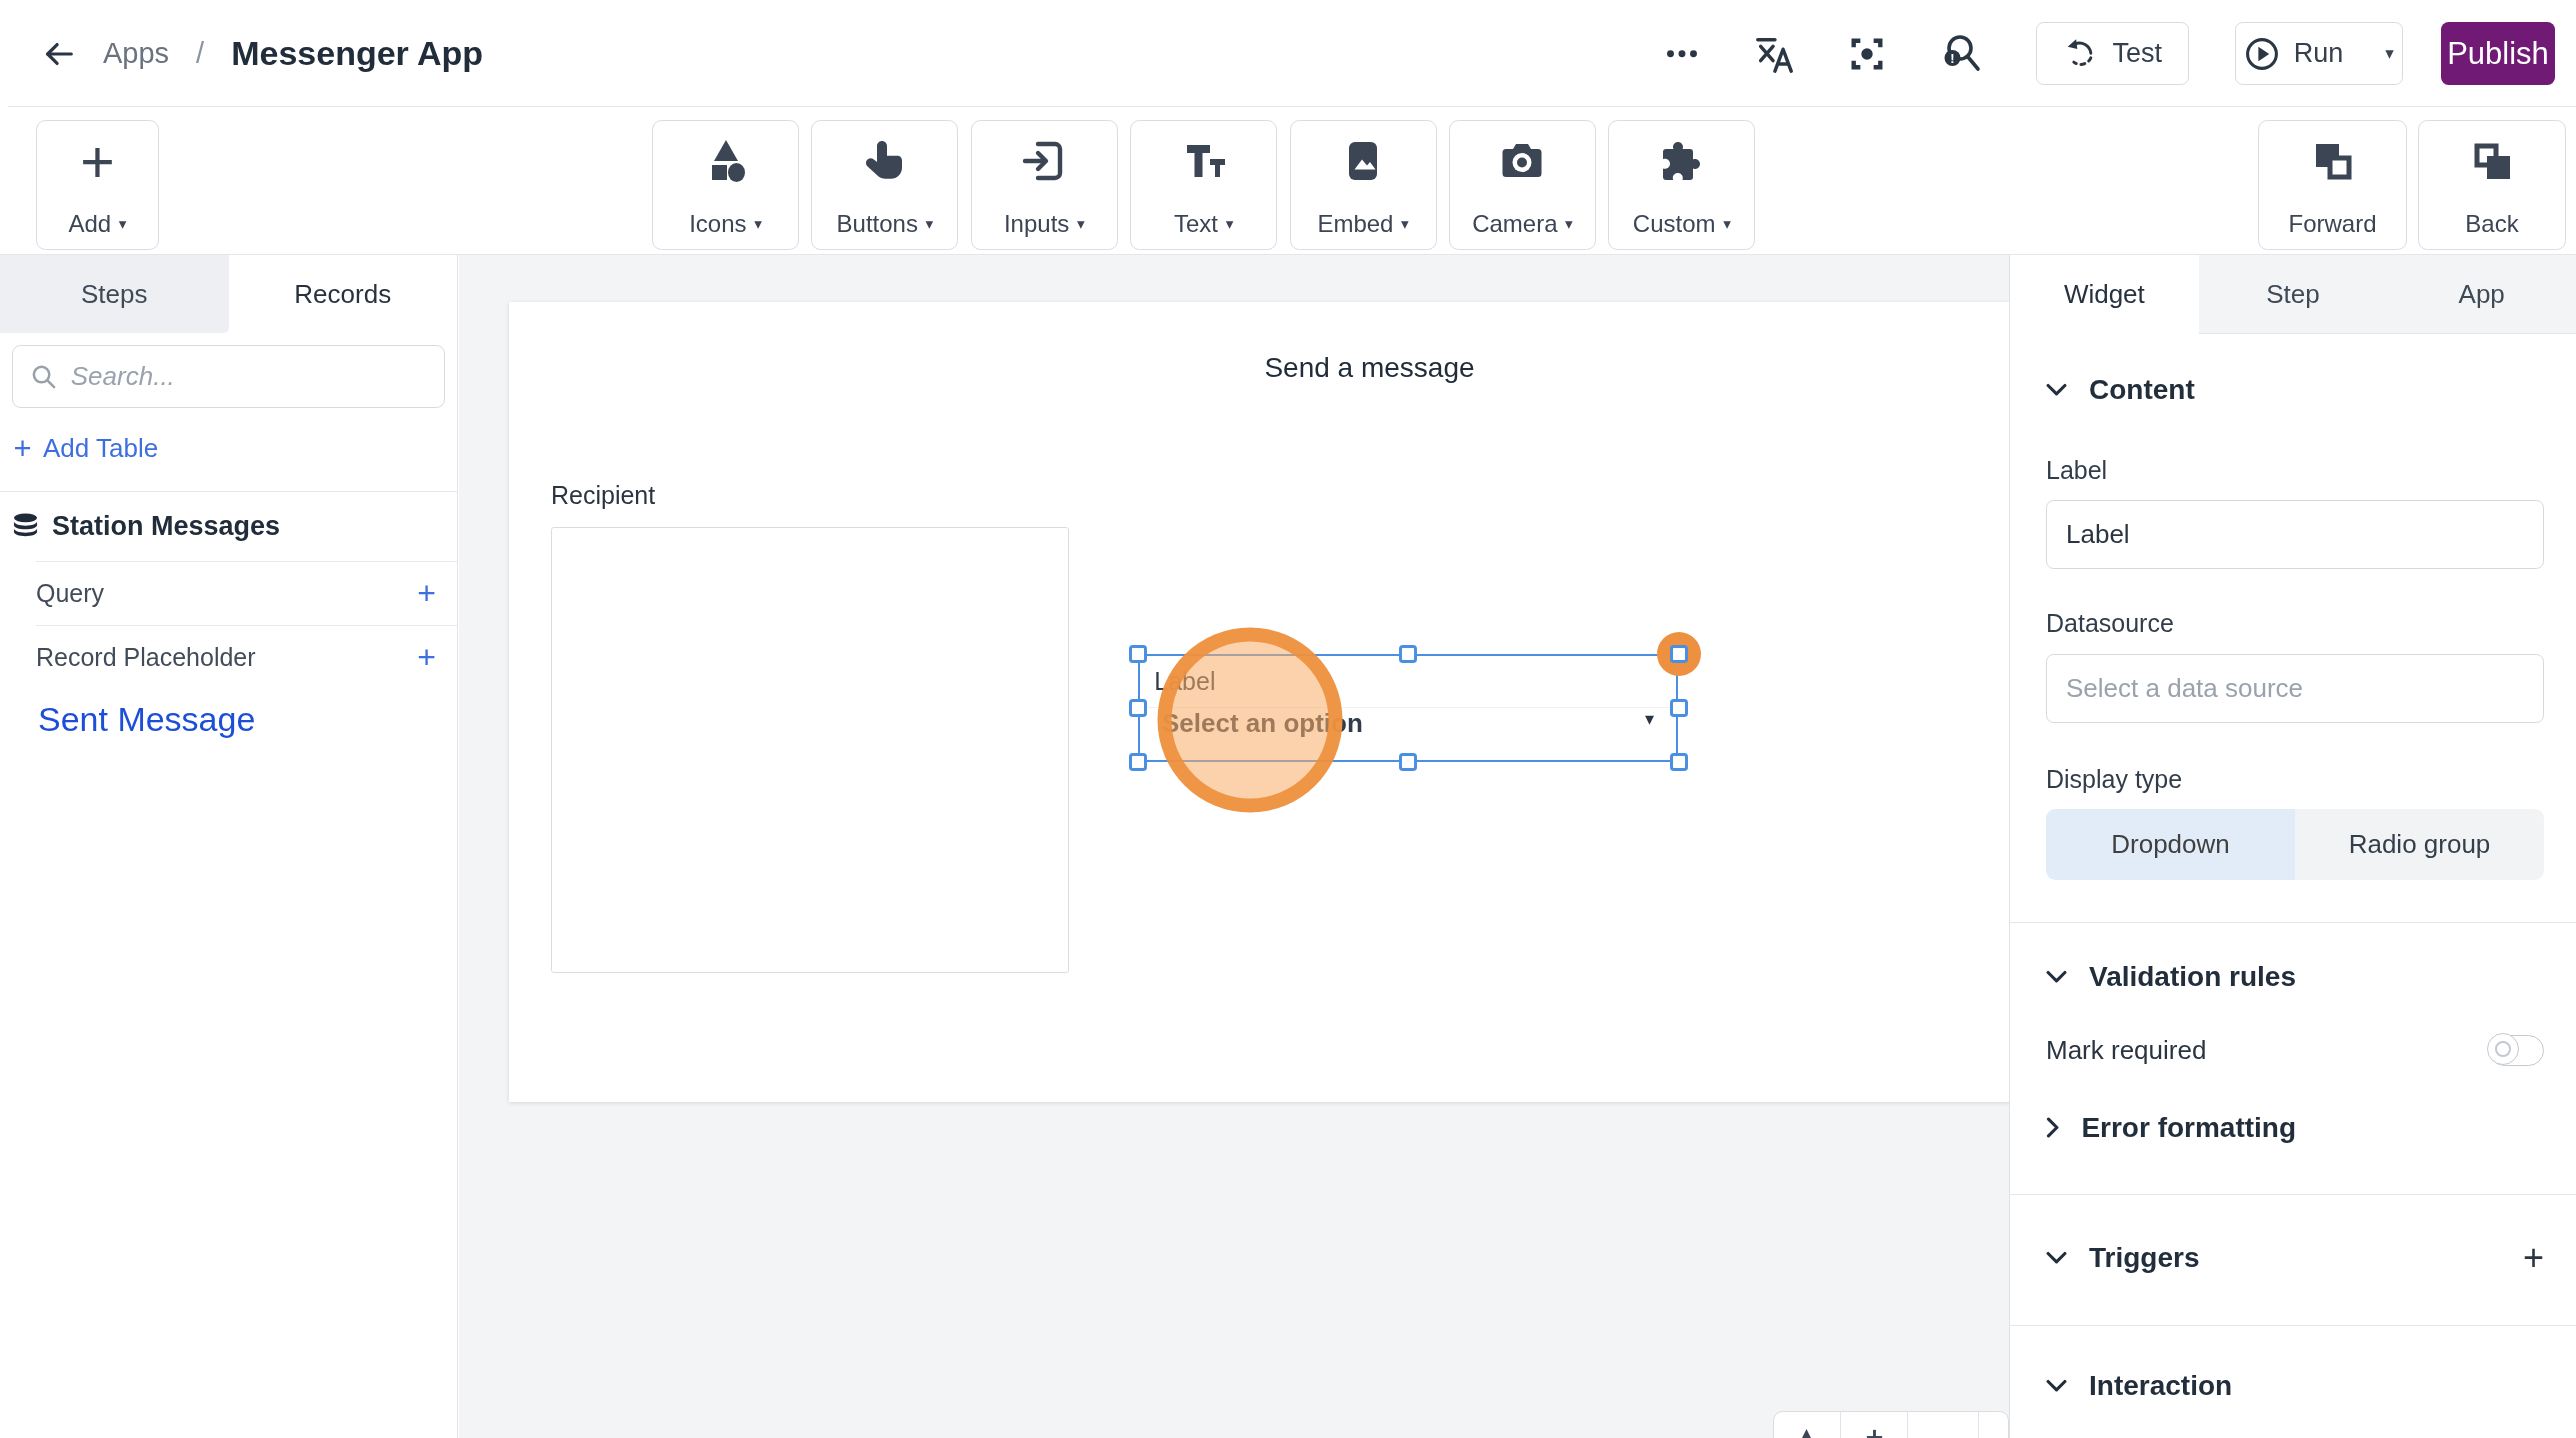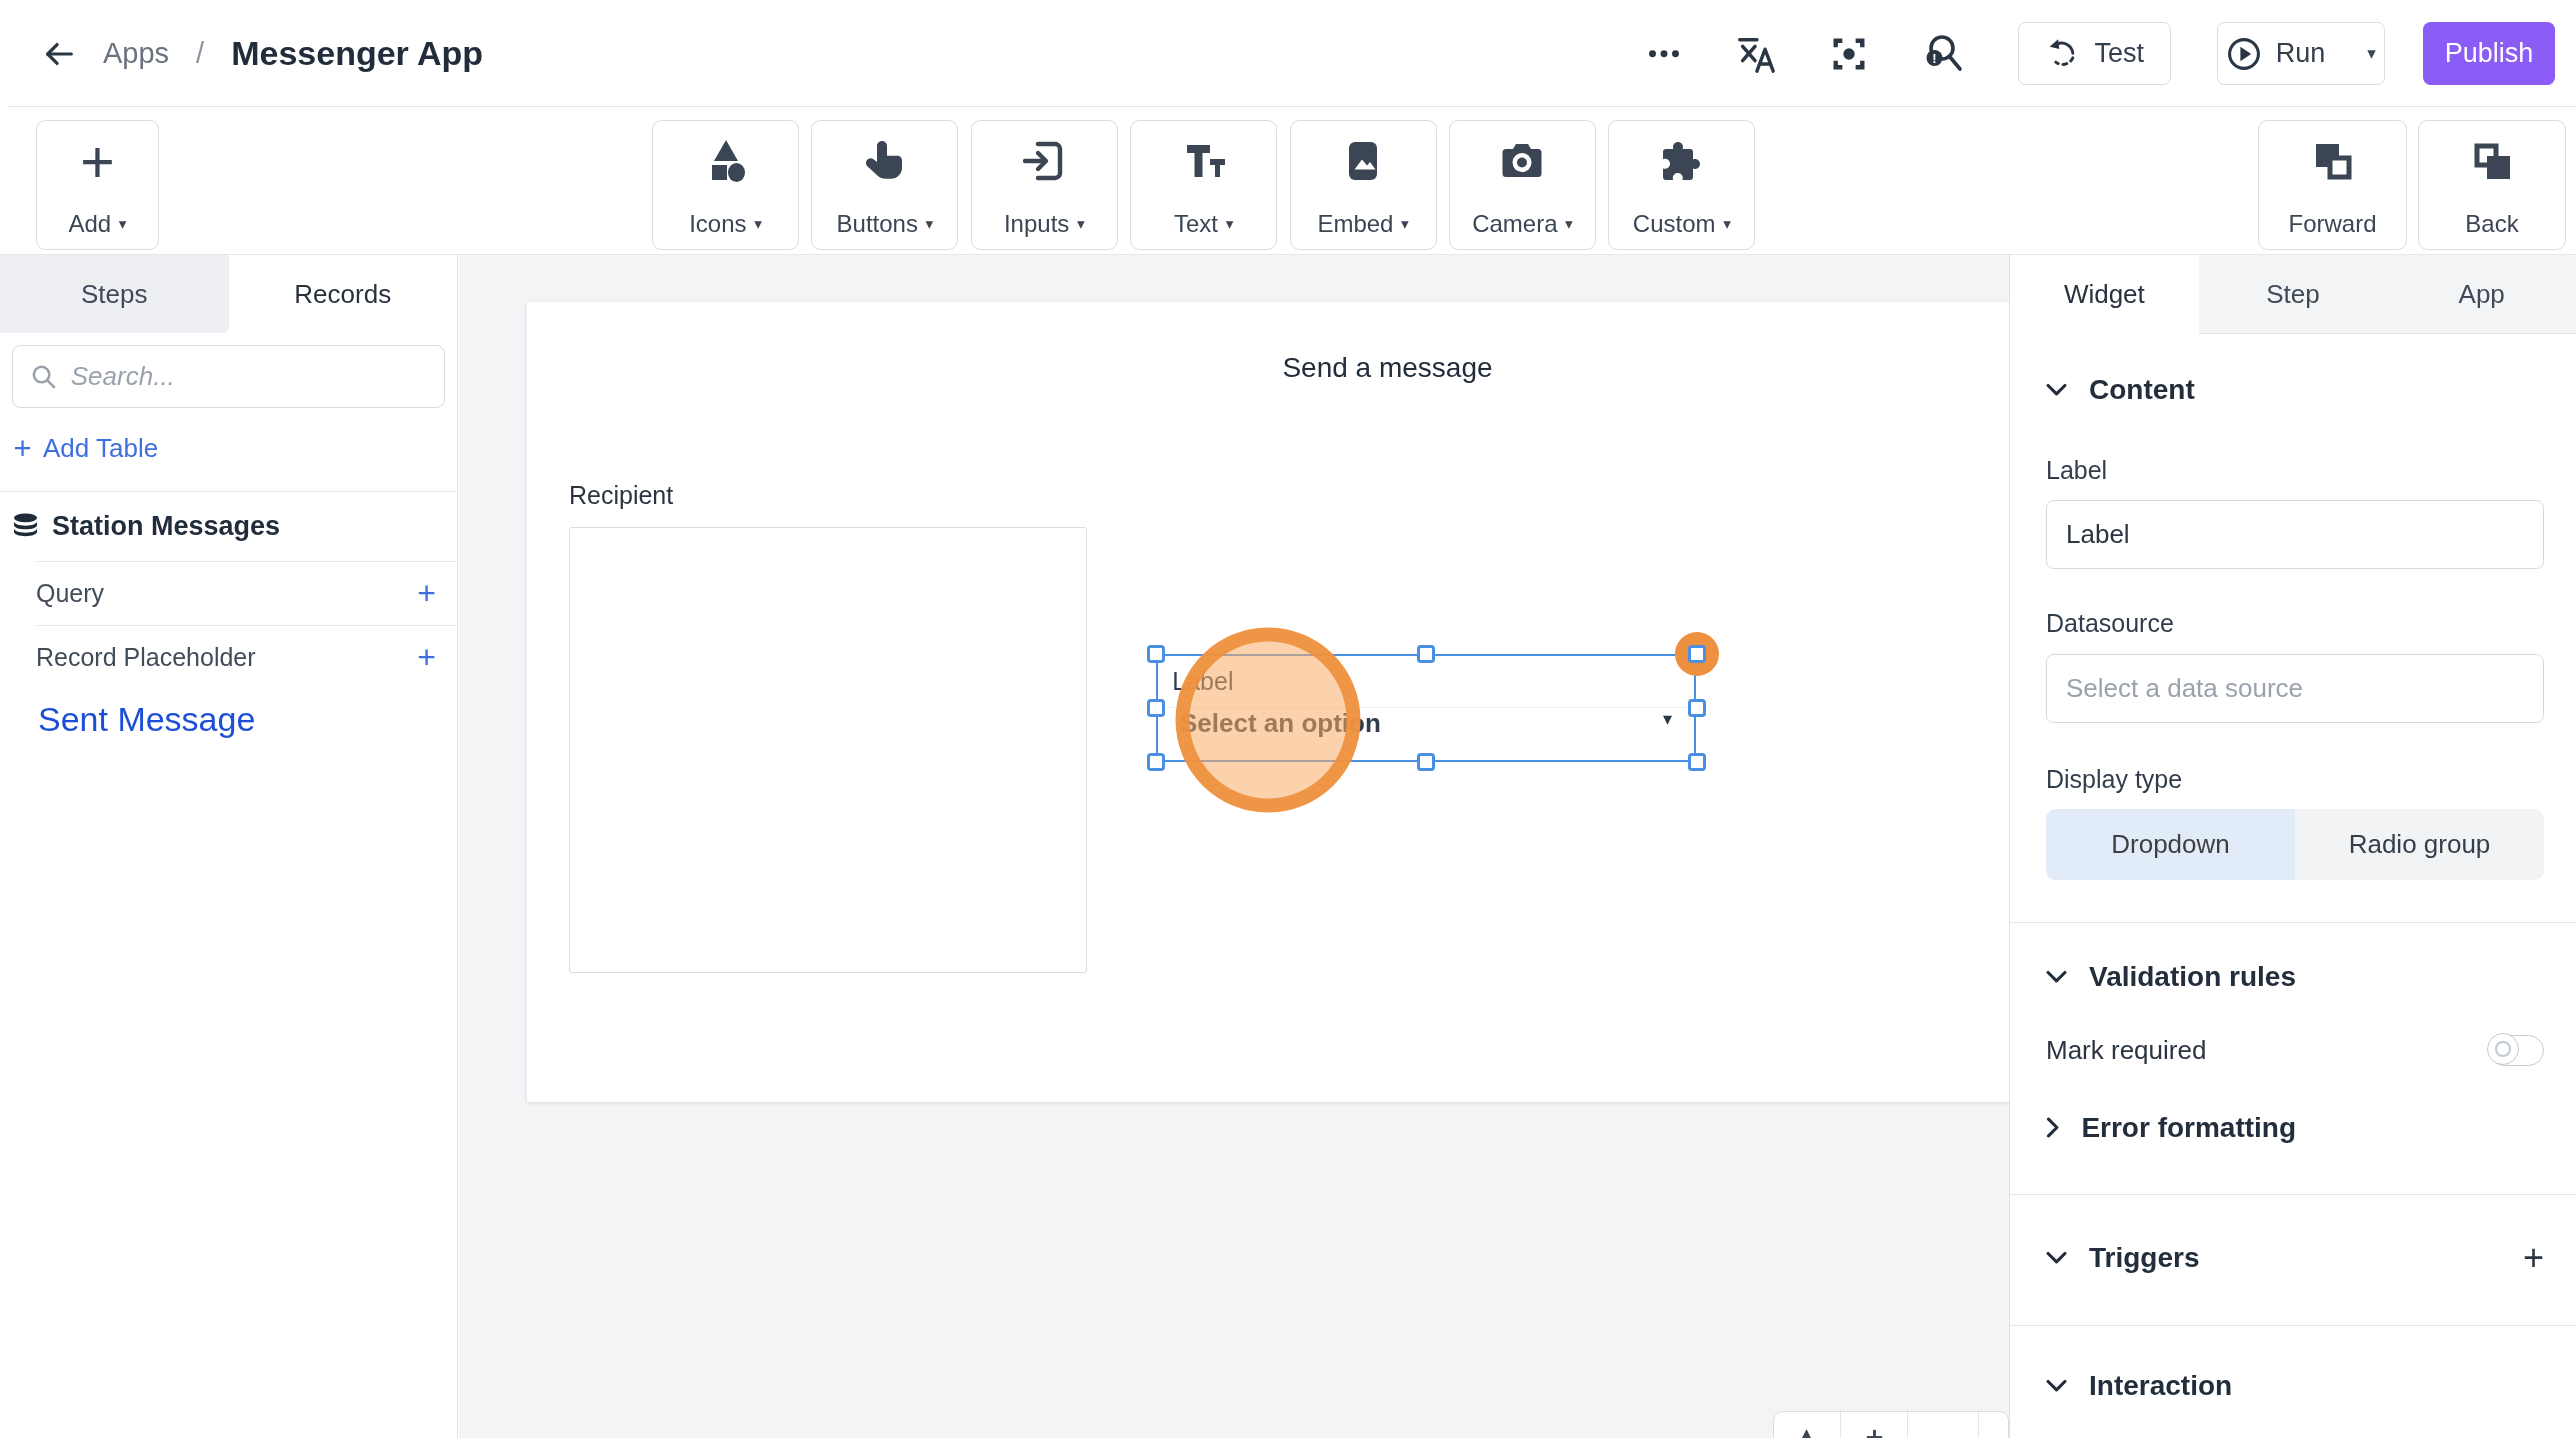--- a/index.html
+++ b/index.html
@@ -16,21 +16,21 @@
   .topbar-left { position:absolute; left:34px; top:0; height:107px; display:flex; align-items:center; gap:27px; }
   .crumb-section { font-size:29px; color:#6a7380; }
   .crumb-sep { font-size:29px; color:#8a93a0; }
   .crumb-title { font-size:34px; font-weight:700; color:#222d3b; }
   .topbar-right { position:absolute; right:29px; top:0; height:107px; display:flex; align-items:center; }
   .hdr-icon { margin-right:53px; cursor:pointer; }
   .btn { display:flex; align-items:center; justify-content:center; background:#fff; border:1px solid #d8dbe0; border-radius:7.6px; height:63px; font-size:27px; color:#35404e; cursor:pointer; }
   .btn-test { width:153px; gap:15.3px; margin-right:46px; }
   .btn-run { width:168px; gap:13.4px; margin-right:38px; padding:0 9.5px; }
   .run-sep { width:1px; height:40px; background:#d8dbe0; margin:0 5.7px 0 9.5px; }
-  .btn-publish { width:132px; background:#8b5cf6; border:none; color:#fff; font-size:27px; }
+  .btn-publish { width:114px; background:#701a75; border:none; color:#fff; font-size:31px; }
 
   
   .toolbar { position:absolute; left:0; top:107px; width:2576px; height:148px; background:#fff; border-bottom:1px solid #e4e6ea; }
   .tool-btn { position:absolute; top:13.4px; height:130px; background:#fff; border:1px solid #d9dce2; border-radius:9.5px;
     display:flex; flex-direction:column; align-items:center; justify-content:space-between; padding:15.3px 0 11.5px; cursor:pointer; }
   .tool-label { font-size:24px; color:#3b4554; display:flex; align-items:center; gap:7.6px; white-space:nowrap; }
   .tool-caret { font-size:15.3px; color:#3b4554; }
   .add-btn { left:36px; width:123px; }
   .add-plus { font-size:59px; font-weight:300; line-height:50px; color:#3b4554; }
   .tool-group { position:absolute; left:652px; top:0; height:148px; display:flex; gap:12.4px; padding-top:13.4px; }
@@ -53,21 +53,21 @@
   .table-row { height:69px; display:flex; align-items:center; gap:13.4px; padding-left:11.5px; cursor:pointer; }
   .table-name { font-size:27px; font-weight:700; color:#222d3b; }
   .sub-divider { margin-left:36px; border-top:1px solid #e7e9ec; }
   .sub-row { margin-left:36px; height:63px; display:flex; align-items:center; justify-content:space-between; padding-right:21px; cursor:pointer; }
   .sub-label { font-size:25px; color:#424c59; }
   .sub-plus { font-size:32px; font-weight:300; color:#3e6fe1; cursor:pointer; }
   .record-row { margin:11.5px 0 0 38px; font-size:34px; font-weight:500; color:#1d4ed8; cursor:pointer; }
 
   
   .canvas { position:absolute; left:459px; top:255px; width:1550px; height:1184px; background:#f3f4f6; overflow:hidden; }
-  .card { position:absolute; left:68px; top:47px; width:1721px; height:800px; background:#fff; box-shadow:0 1px 3.8px rgba(35,46,60,.14); }
+  .card { position:absolute; left:50px; top:47px; width:1721px; height:800px; background:#fff; box-shadow:0 1px 3.8px rgba(35,46,60,.14); }
   .step-title { position:absolute; left:0; right:0; top:50px; text-align:center; font-size:28px; color:#222d3b; }
   .recipient-label { position:absolute; left:42px; top:179px; font-size:25px; color:#2b3542; }
   .listbox { position:absolute; left:42px; top:225px; width:518px; height:446px; background:#fff; border:1px solid #d9dce1; border-radius:2.9px; }
   .widget { position:absolute; left:629px; top:352px; width:540px; height:108px; border:2.9px solid #4b8fe2; background:#fff; }
   .w-row { height:51px; display:flex; align-items:center; padding:0 14.3px; font-size:25px; color:#323d4b; }
   .w-div { border-top:1px solid #eef0f2; }
   .w-row2 { height:51px; display:flex; justify-content:space-between; padding:0 22px; font-size:26px; color:#323d4b;font-weight:bold; }
   .w-caret { font-size:18px; color:#2b3644; }
   .handle { position:absolute; width:18px; height:18px; background:#fff; border:3.8px solid #4b8fe2; border-radius:3.8px; transform:translate(-50%,-50%); z-index:6; cursor:pointer; }
   .touch-dot { position:absolute; width:44px; height:44px; border-radius:50%; background:#ed9140; transform:translate(-50%,-50%); z-index:5; }

